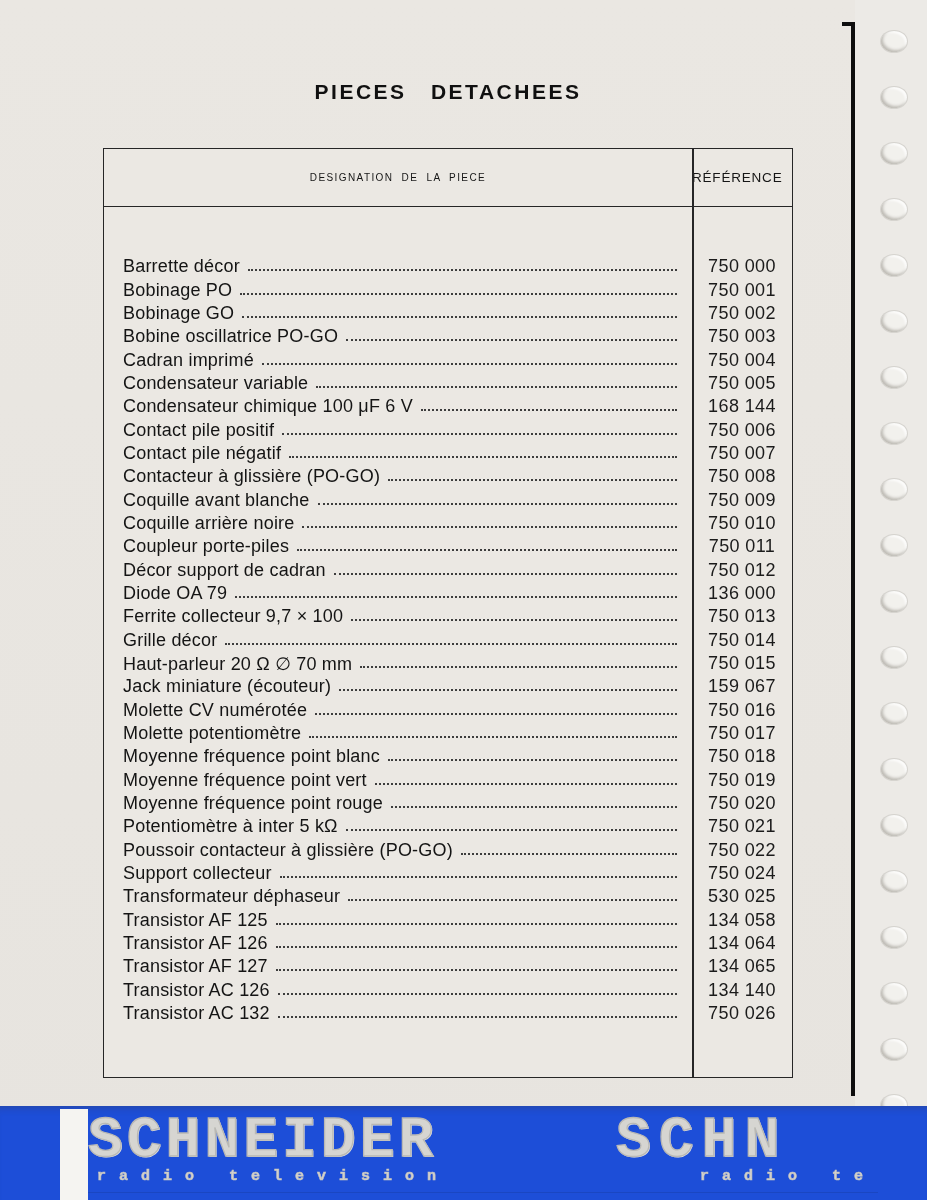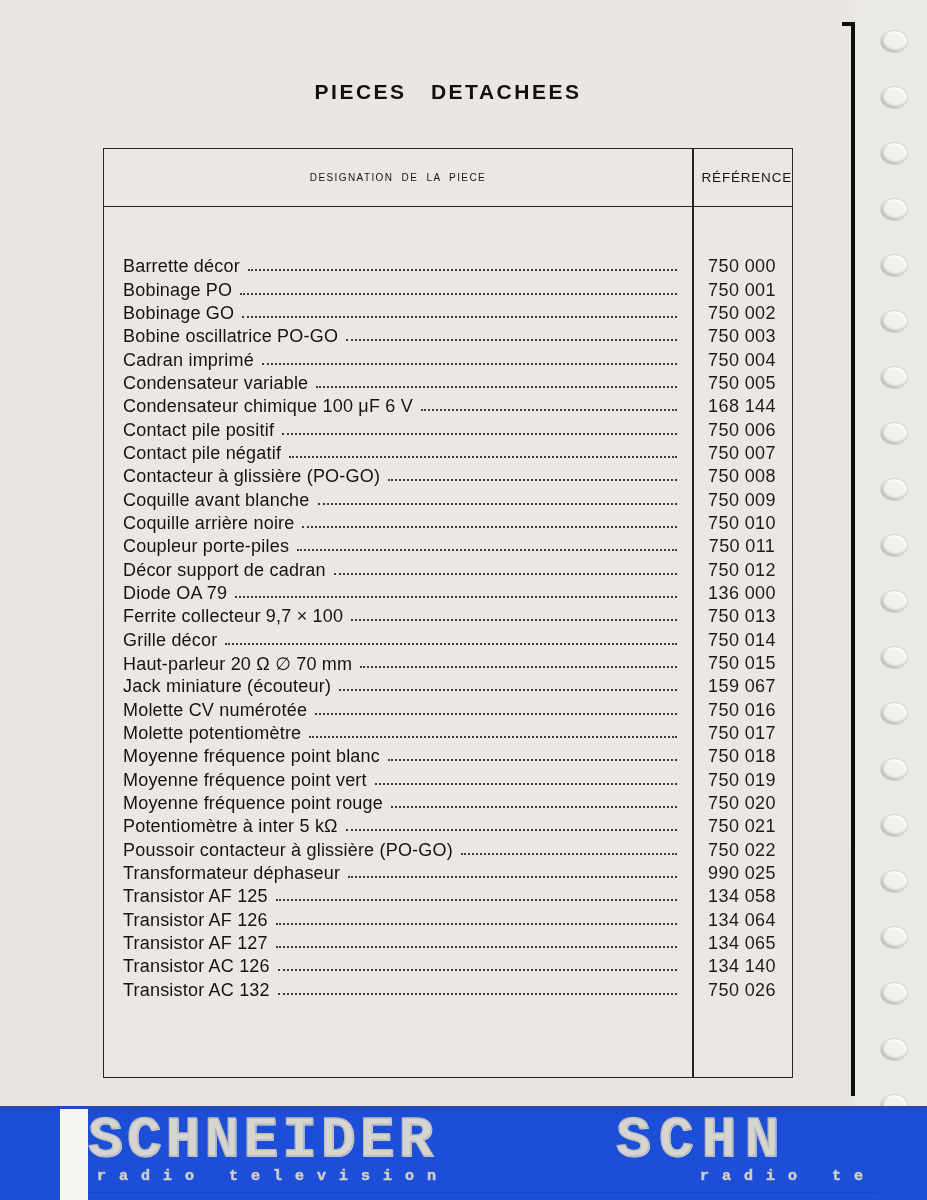--- a/index.html
+++ b/index.html
@@ -36,21 +36,21 @@
     height:57px;
     border-bottom:1.4px solid #262626;
     display:flex; align-items:center;
   }
   .th-left{
     width:588px; text-align:center;
     font-size:10px; letter-spacing:1.4px; word-spacing:4px;
     color:#161616;
   }
   .th-right{
-    flex:1; text-align:right;
+    flex:1; text-align:left;
     font-size:13.5px; letter-spacing:0.8px;
     color:#161616;
   }
 
   .rows{ margin-top:48px; }
   .row{
     display:flex; align-items:center;
     height:23.35px;
     padding-left:19px;
     box-sizing:border-box;
@@ -296,25 +296,30 @@
         <span class="leader"></span>
         <span class="part-ref">750 021</span>
       </div>
 
       <div class="row">
         <span class="part-label">Poussoir contacteur à glissière (PO-GO)</span>
         <span class="leader"></span>
         <span class="part-ref">750 022</span>
       </div>
 
+      <div class="row">
+        <span class="part-label">Support collecteur</span>
+        <span class="leader"></span>
+        <span class="part-ref">750 024</span>
+      </div>
 
       <div class="row">
         <span class="part-label">Transformateur déphaseur</span>
         <span class="leader"></span>
-        <span class="part-ref">990 025</span>
+        <span class="part-ref">530 025</span>
       </div>
 
       <div class="row">
         <span class="part-label">Transistor AF 125</span>
         <span class="leader"></span>
         <span class="part-ref">134 058</span>
       </div>
 
       <div class="row">
         <span class="part-label">Transistor AF 126</span>

